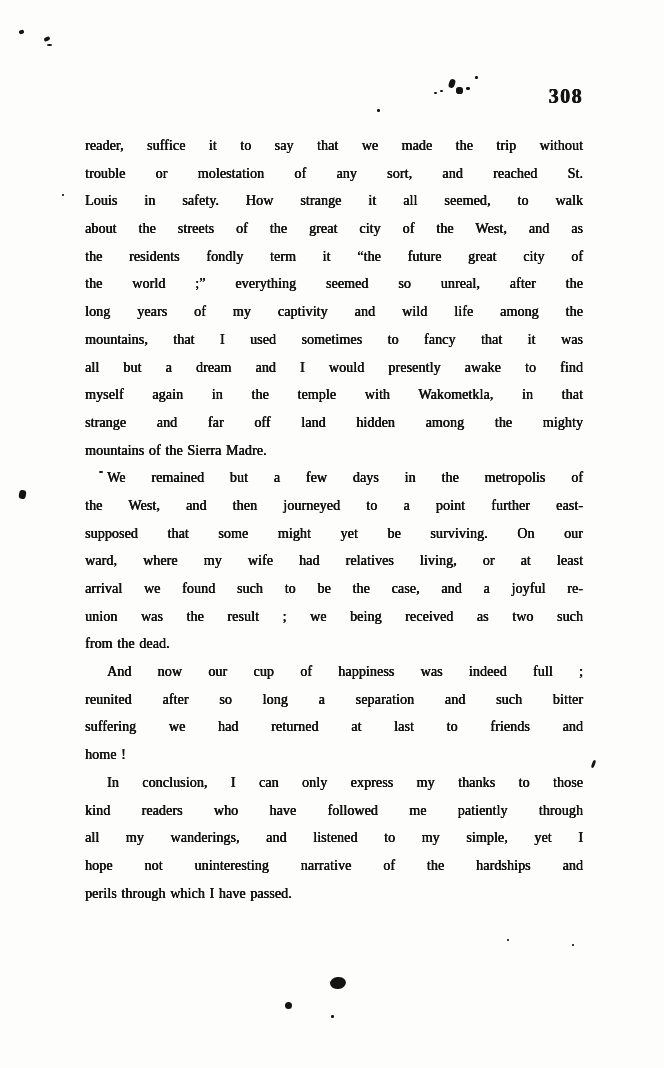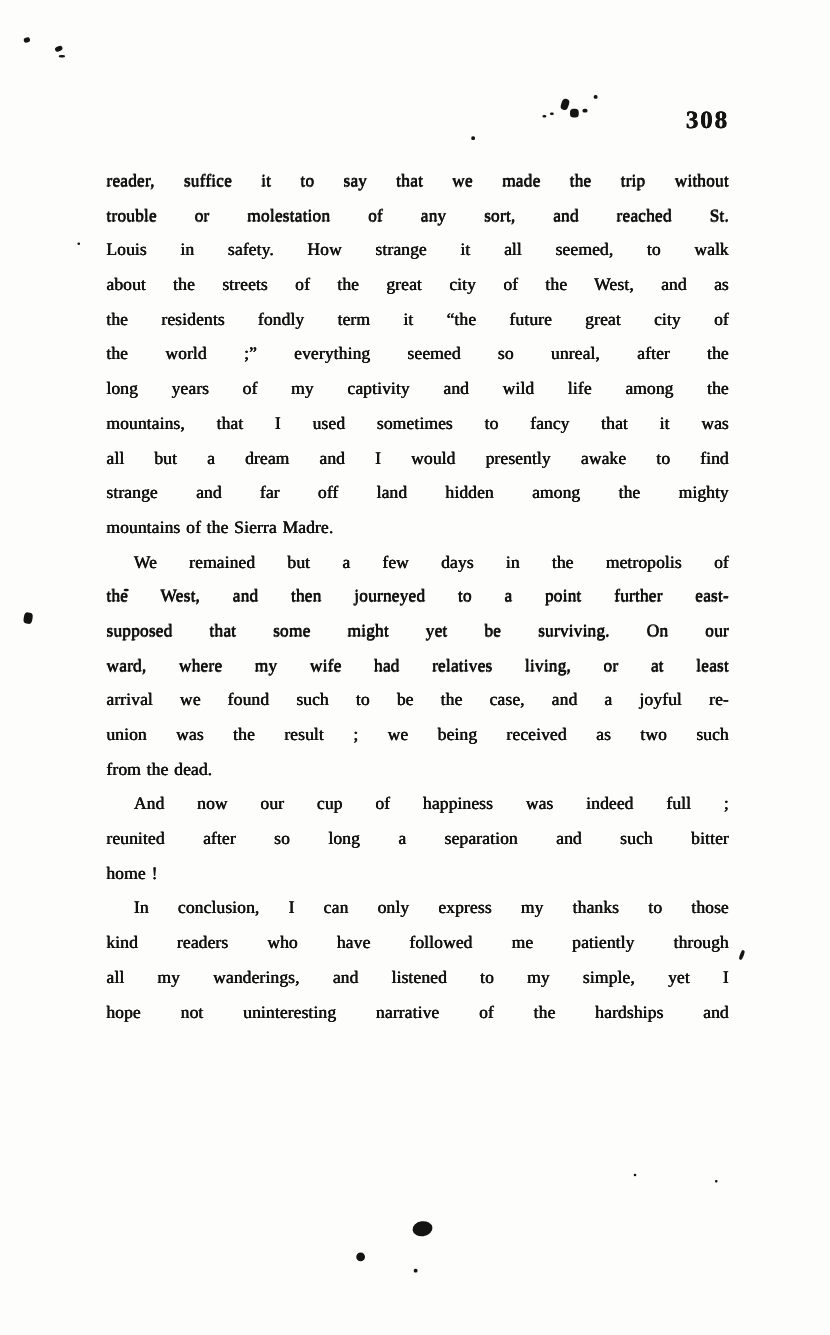--- a/index.html
+++ b/index.html
@@ -67,42 +67,45 @@
   <div class="paragraph">
         <div class="line justified">reader, suffice it to say that we made the trip without</div>
         <div class="line justified">trouble or molestation of any sort, and reached St.</div>
         <div class="line justified">Louis in safety.  How strange it all seemed, to walk</div>
         <div class="line justified">about the streets of the great city of the West, and as</div>
         <div class="line justified">the residents fondly term it “the future great city of</div>
         <div class="line justified">the world ;” everything seemed so unreal, after the</div>
         <div class="line justified">long years of my captivity and wild life among the</div>
         <div class="line justified">mountains, that I used sometimes to fancy that it was</div>
         <div class="line justified">all but a dream and I would presently awake to find</div>
+        <div class="line justified">myself again in the temple with Wakometkla, in that</div>
         <div class="line justified">strange and far off land hidden among the mighty</div>
         <div class="line">mountains of the Sierra Madre.</div>
       </div>
       <div class="paragraph">
         <div class="line justified indented">We remained but a few days in the metropolis of</div>
         <div class="line justified">the West, and then journeyed to a point further east-</div>
         <div class="line justified">supposed that some might yet be surviving.  On our</div>
         <div class="line justified">ward, where my wife had relatives living, or at least</div>
         <div class="line justified">arrival we found such to be the case, and a joyful re-</div>
         <div class="line justified">union was the result ; we being received as two such</div>
         <div class="line">from the dead.</div>
       </div>
       <div class="paragraph">
         <div class="line justified indented">And now our cup of happiness was indeed full ;</div>
         <div class="line justified">reunited after so long a separation and such bitter</div>
+        <div class="line justified">suffering we had returned at last to friends and</div>
         <div class="line">home !</div>
       </div>
       <div class="paragraph">
         <div class="line justified indented">In conclusion, I can only express my thanks to those</div>
         <div class="line justified">kind readers who have followed me patiently through</div>
         <div class="line justified">all my wanderings, and listened to my simple, yet I</div>
         <div class="line justified">hope not uninteresting narrative of the hardships and</div>
+        <div class="line">perils through which I have passed.</div>
       </div>
     </div>
 
   <div>
 
   <div class="speck" style="left: 19px; top: 30px; width: 5px; height: 4px; border-radius: 40%; transform: rotate(-15deg);"></div>
       <div class="speck" style="left: 44px; top: 37px; width: 6px; height: 4px; border-radius: 40%; transform: rotate(-25deg);"></div>
       <div class="speck" style="left: 47px; top: 44px; width: 5px; height: 2px; border-radius: 40%; transform: rotate(0deg);"></div>
       <div class="speck" style="left: 62px; top: 194px; width: 2px; height: 2px; border-radius: 40%; transform: rotate(0deg);"></div>
       <div class="speck" style="left: 475px; top: 76px; width: 3px; height: 3px; border-radius: 40%; transform: rotate(0deg);"></div>

